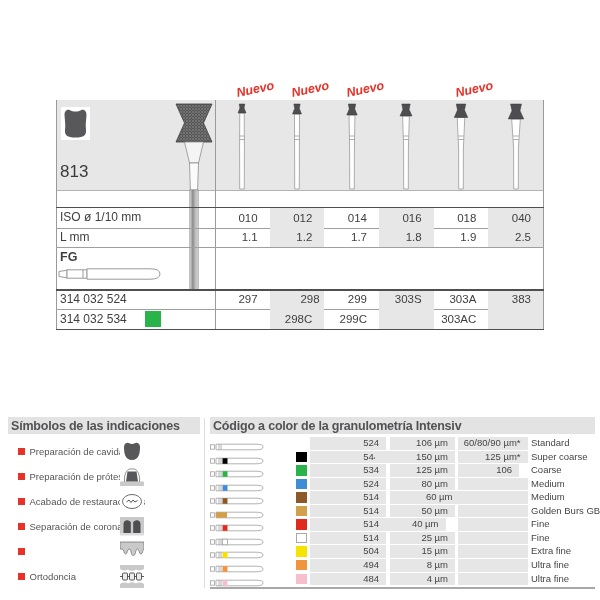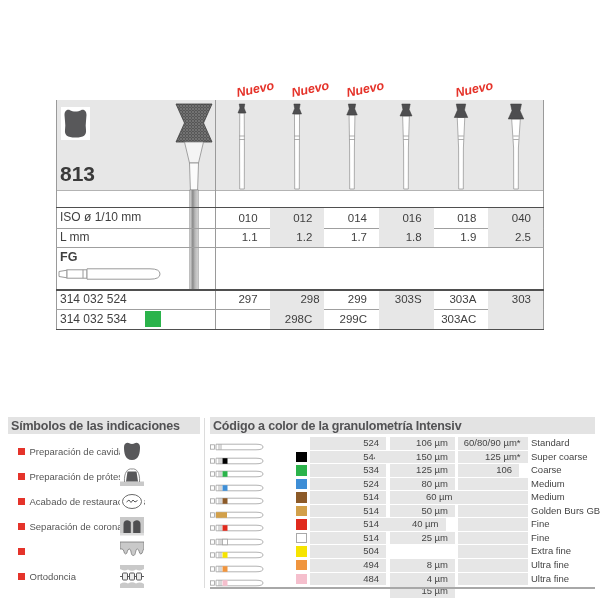--- a/index.html
+++ b/index.html
@@ -35,21 +35,21 @@
 
   <div class="band" style="left:56px;top:100px;width:487px;height:90px;border-bottom:1px solid #b3b3b3;"></div>
 
   <div class="abs" style="left:61px;top:107px;width:29px;height:33px;background:#fff;">
     <svg width="29" height="33" viewBox="0 0 29 33">
       <path d="M3.5,8 C3.5,3 7,2 9,3.2 C10.3,4 12.5,4.6 14.5,4.6 C16.5,4.6 18.7,4 20,3.2
                C22,2 25.5,3 25.5,8 L25,14 C24.6,17 24.6,20 25,23 C25.5,28 23,30.5 14.5,30.5
                C6,30.5 3.5,28 4,23 C4.4,20 4.4,17 4,14 Z" fill="#58585a"></path>
     </svg>
   </div>
-  <div class="abs" style="left:60px;top:162px;font-size:21px;font-weight:bold;color:#3a3a3a;">813</div>
+  <div class="abs" style="left:60px;top:162px;font-size:17px;font-weight:normal;color:#3a3a3a;">813</div>
 
   <svg class="abs" style="left:171px;top:99px;" width="46" height="192" viewBox="0 0 46 192">
     <defs>
       <pattern id="grit" width="3" height="3" patternUnits="userSpaceOnUse">
         <rect width="3" height="3" fill="#555"></rect>
         <circle cx="1" cy="1" r="0.65" fill="#a8a8a8"></circle>
         <circle cx="2.4" cy="2.2" r="0.5" fill="#7d7d7d"></circle>
       </pattern>
       <linearGradient id="shank" x1="0" y1="0" x2="1" y2="0">
         <stop offset="0" stop-color="#dedede"></stop>
@@ -106,21 +106,21 @@
       <div class="valcell" style="left: 269.667px; top: 228px; width: 54.6667px; height: 19px; line-height: 19px;">1.2</div>
       <div class="valcell" style="left: 324.333px; top: 228px; width: 54.6667px; height: 19px; line-height: 19px;">1.7</div>
       <div class="valcell" style="left: 379px; top: 228px; width: 54.6667px; height: 19px; line-height: 19px;">1.8</div>
       <div class="valcell" style="left: 433.667px; top: 228px; width: 54.6667px; height: 19px; line-height: 19px;">1.9</div>
       <div class="valcell" style="left: 488.333px; top: 228px; width: 54.6667px; height: 19px; line-height: 19px;">2.5</div>
       <div class="valcell" style="left: 215px; top: 290px; width: 54.6667px; height: 19px; line-height: 19px;">297</div>
       <div class="valcell" style="left: 269.667px; top: 290px; width: 62px; height: 19px; line-height: 19px;">298</div>
       <div class="valcell" style="left: 324.333px; top: 290px; width: 54.6667px; height: 19px; line-height: 19px;">299</div>
       <div class="valcell" style="left: 379px; top: 290px; width: 54.6667px; height: 19px; line-height: 19px;">303S</div>
       <div class="valcell" style="left: 433.667px; top: 290px; width: 54.6667px; height: 19px; line-height: 19px;">303A</div>
-      <div class="valcell" style="left: 488.333px; top: 290px; width: 54.6667px; height: 19px; line-height: 19px;">303</div>
+      <div class="valcell" style="left: 488.333px; top: 290px; width: 54.6667px; height: 19px; line-height: 19px;">383</div>
       <div class="valcell" style="left: 269.667px; top: 309.5px; width: 54.6667px; height: 19px; line-height: 19px;">298C</div>
       <div class="valcell" style="left: 324.333px; top: 309.5px; width: 54.6667px; height: 19px; line-height: 19px;">299C</div>
       <div class="valcell" style="left: 433.667px; top: 309.5px; width: 54.6667px; height: 19px; line-height: 19px;">303AC</div>
       <svg width="20" height="88" viewBox="0 0 20 88" style="position: absolute; left: 232.333px; top: 102px;">
         <polygon points="7.76,11 12.24,11 12.4,46 12.3,87 7.7,87 7.6,46" fill="#ffffff" stroke="#9a9a9a" stroke-width="0.8"></polygon>
         <polygon points="7.2,2 12.8,2 12.08,6.05 14,11 6,11 7.92,6.05" fill="#4e4e50" stroke="#3a3a3a" stroke-width="0.5"></polygon>
         <line x1="7.2" x2="12.8" y1="34" y2="34" stroke="#9a9a9a" stroke-width="0.8"></line>
         <line x1="7.2" x2="12.8" y1="37.5" y2="37.5" stroke="#9a9a9a" stroke-width="0.8"></line>
       </svg>
       <svg width="20" height="88" viewBox="0 0 20 88" style="position: absolute; left: 287px; top: 102px;">
@@ -341,21 +341,21 @@
       <div class="gran-row" style="left: 210px; width: 385px; top: 545.4px;">
     <span class="abs gran-icon-slot" style="left:0;top:1px;"><svg width="56" height="10" viewBox="0 0 56 10">
     <rect x="0.5" y="2.8" width="4" height="4.4" fill="#fff" stroke="#a0a0a0" stroke-width="0.8"></rect>
     <path d="M6,2.2 L46,2.2 Q53,2.2 53,5 Q53,7.8 46,7.8 L6,7.8 Z" fill="#fff" stroke="#a0a0a0" stroke-width="0.8"></path>
     <line x1="9" y1="2.2" x2="9" y2="7.8" stroke="#a0a0a0" stroke-width="0.8"></line>
     <line x1="11" y1="2.2" x2="11" y2="7.8" stroke="#a0a0a0" stroke-width="0.8"></line>
             <rect x="12.5" y="2.2" width="5" height="5.6" fill="#f6e400"></rect>
           </svg></span>
     <span class="gran-square" style="left: 86px; background: rgb(246, 228, 0);"></span>
     <span class="gran-block g-code" style="left:100px;width:76px;">504</span>
-    <span class="gran-block g-grit" style="left:179.5px;width:65.5px;margin-top:40px;">15 µm</span>
+    <span class="gran-block g-grit" style="left:179.5px;width:65.5px;">15 µm</span>
     <span class="gran-block g-alt" style="left:248px;width:69.5px;"></span>
     <span class="gran-name" style="left:321px;">Extra fine</span>
   </div>
       <div class="gran-row" style="left: 210px; width: 385px; top: 558.95px;">
     <span class="abs gran-icon-slot" style="left:0;top:1px;"><svg width="56" height="10" viewBox="0 0 56 10">
     <rect x="0.5" y="2.8" width="4" height="4.4" fill="#fff" stroke="#a0a0a0" stroke-width="0.8"></rect>
     <path d="M6,2.2 L46,2.2 Q53,2.2 53,5 Q53,7.8 46,7.8 L6,7.8 Z" fill="#fff" stroke="#a0a0a0" stroke-width="0.8"></path>
     <line x1="9" y1="2.2" x2="9" y2="7.8" stroke="#a0a0a0" stroke-width="0.8"></line>
     <line x1="11" y1="2.2" x2="11" y2="7.8" stroke="#a0a0a0" stroke-width="0.8"></line>
             <rect x="12.5" y="2.2" width="5" height="5.6" fill="#f0953e"></rect>

